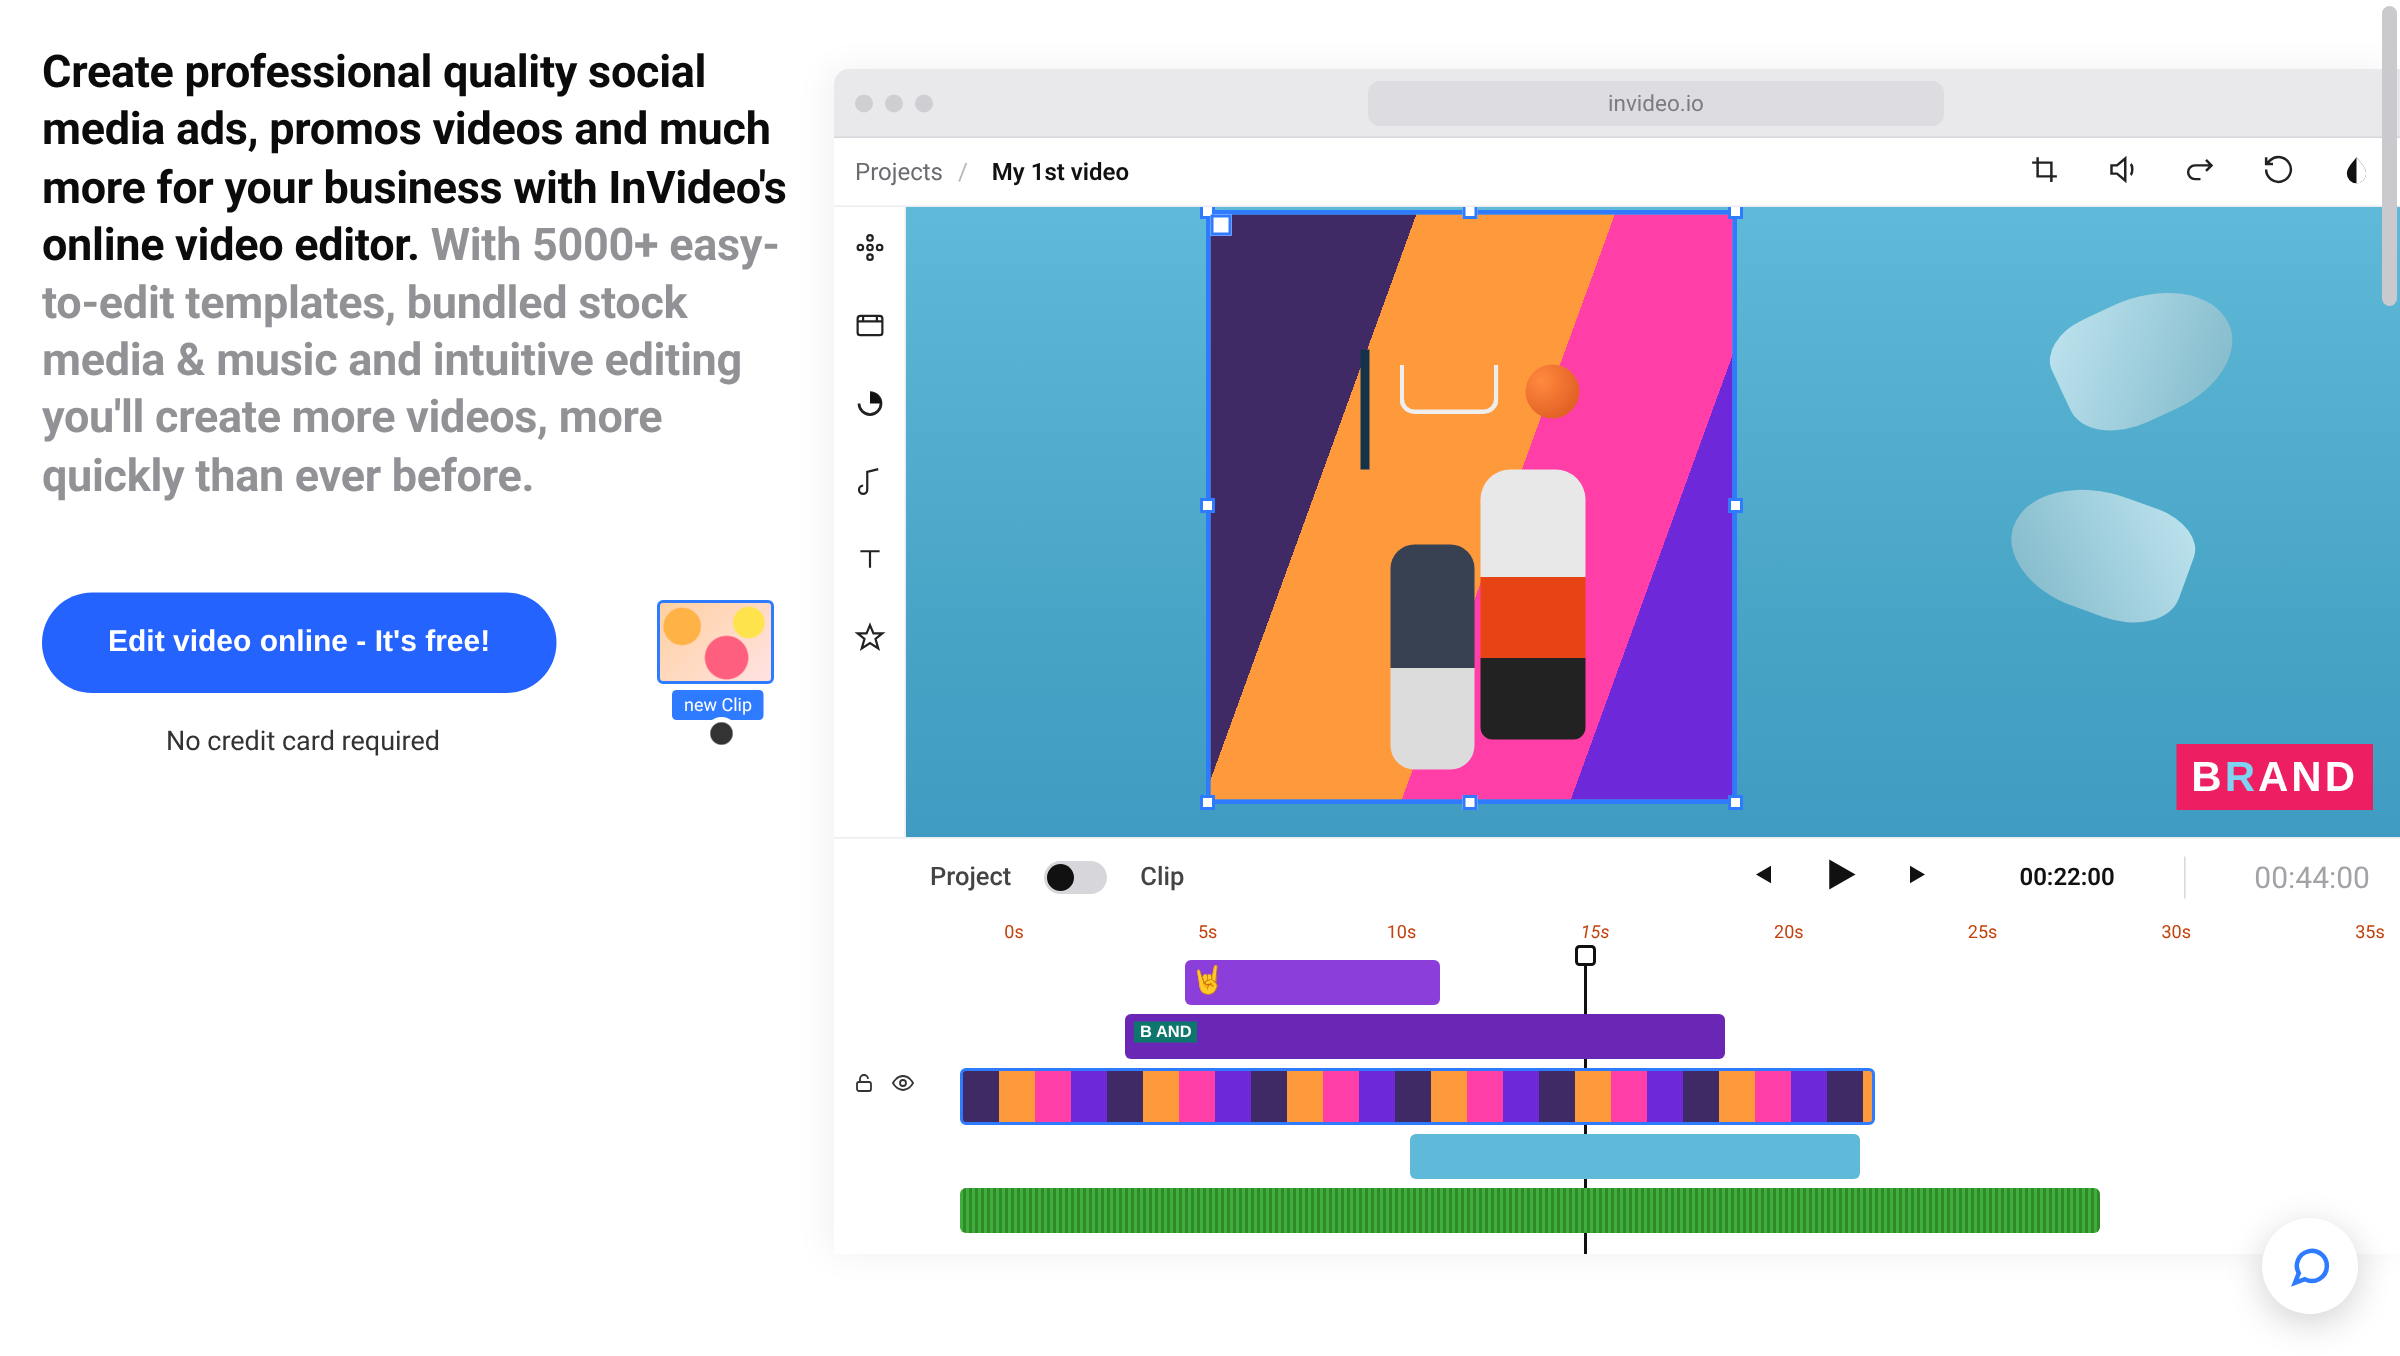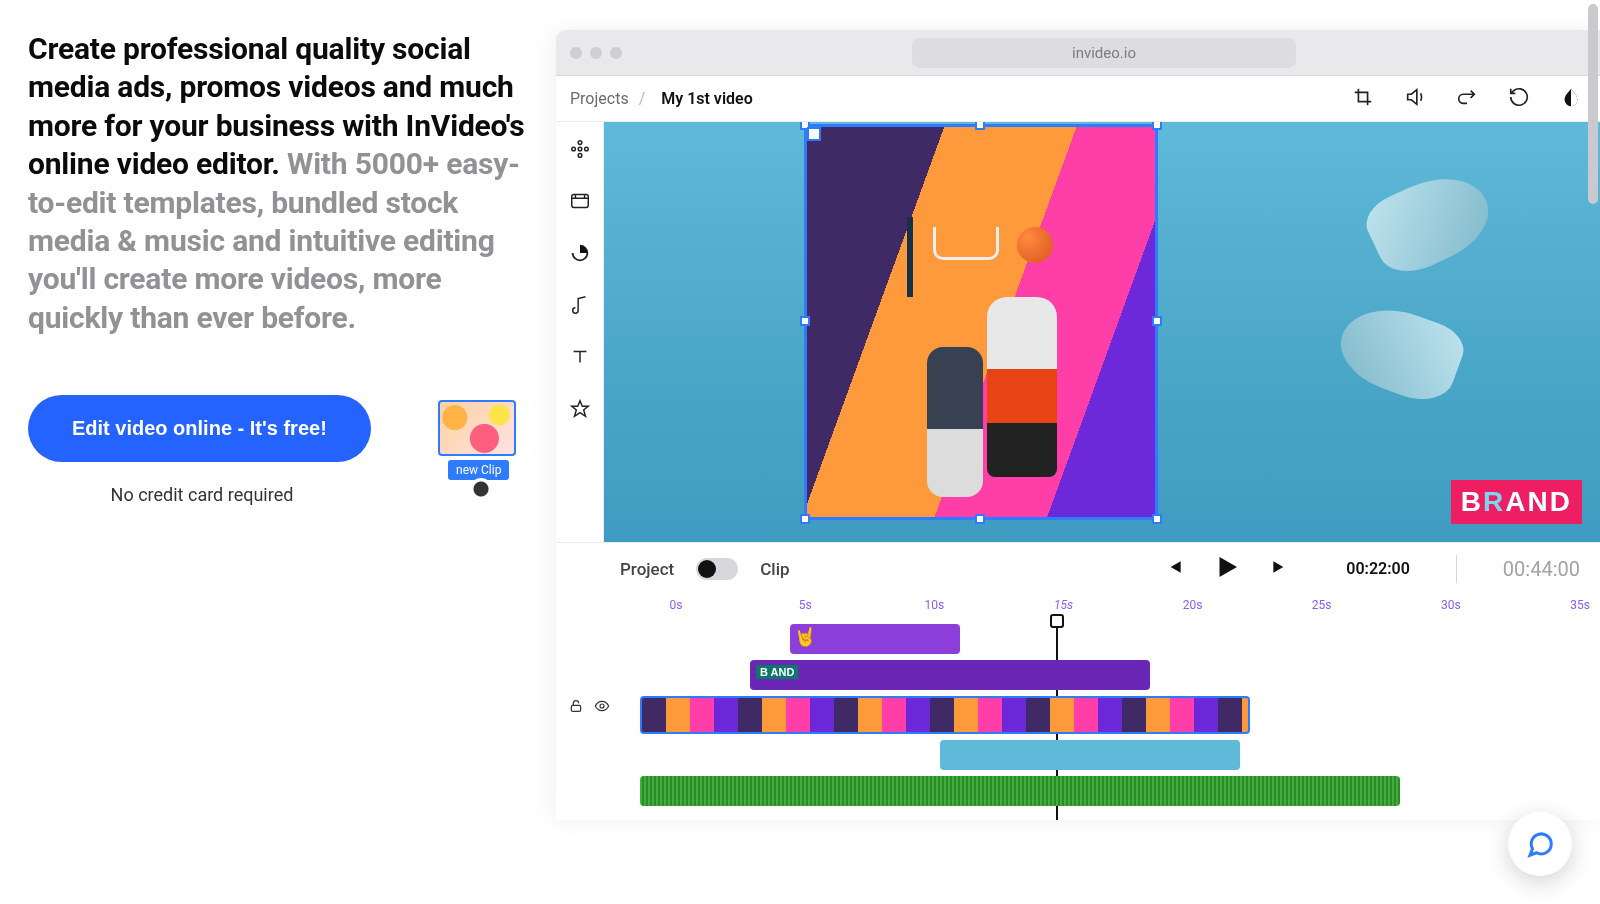--- a/index.html
+++ b/index.html
@@ -91,21 +91,21 @@
   }
 
   
   .editor-wrap {
     flex: 1;
     position: relative;
     margin-left: 18px;
   }
   .editor-window {
     position: absolute;
-    left: 0; right: 0; top: 0;
+    left: 0; right: 0; top: 16px;
     height: 790px;
     background: #ffffff;
     border-radius: 10px 0 0 0;
     box-shadow: -4px 0 24px rgba(0,0,0,0.06);
     overflow: hidden;
   }
   .titlebar {
     height: 46px;
     background: #e9e9ec;
     border-bottom: 1px solid #d8d8dc;
@@ -249,21 +249,21 @@
   .time-sep { width:1px;height:28px;background:#d8d8dc; margin:0 18px;}
   .time-tot { font-size:20px; color:#a2a2a7;}
 
   
   .ruler {
     position:relative;
     height:26px;
     padding-left:120px;
     padding-right:20px;
     font-size:12px;
-    color:#8b5cf6;
+    color:#c2410c;
   }
   .ruler .ticks{
     position:relative;
     height:100%;
   }
   .ruler .tick{
     position:absolute;
     top:4px;
     transform:translateX(-50%);
   }

